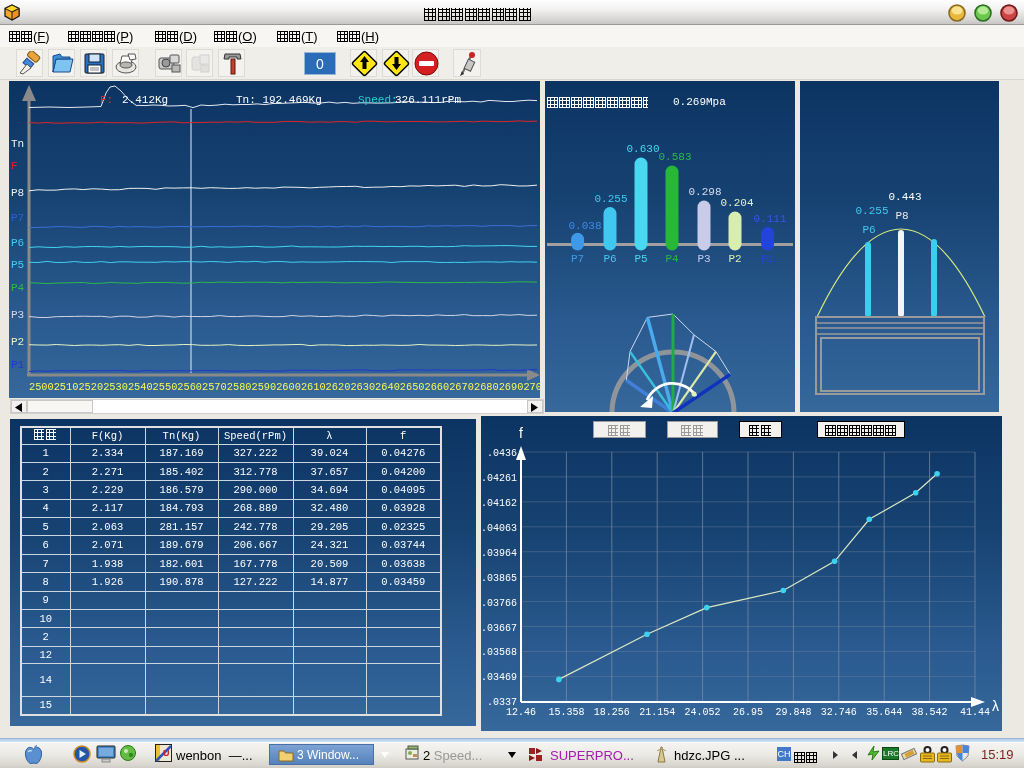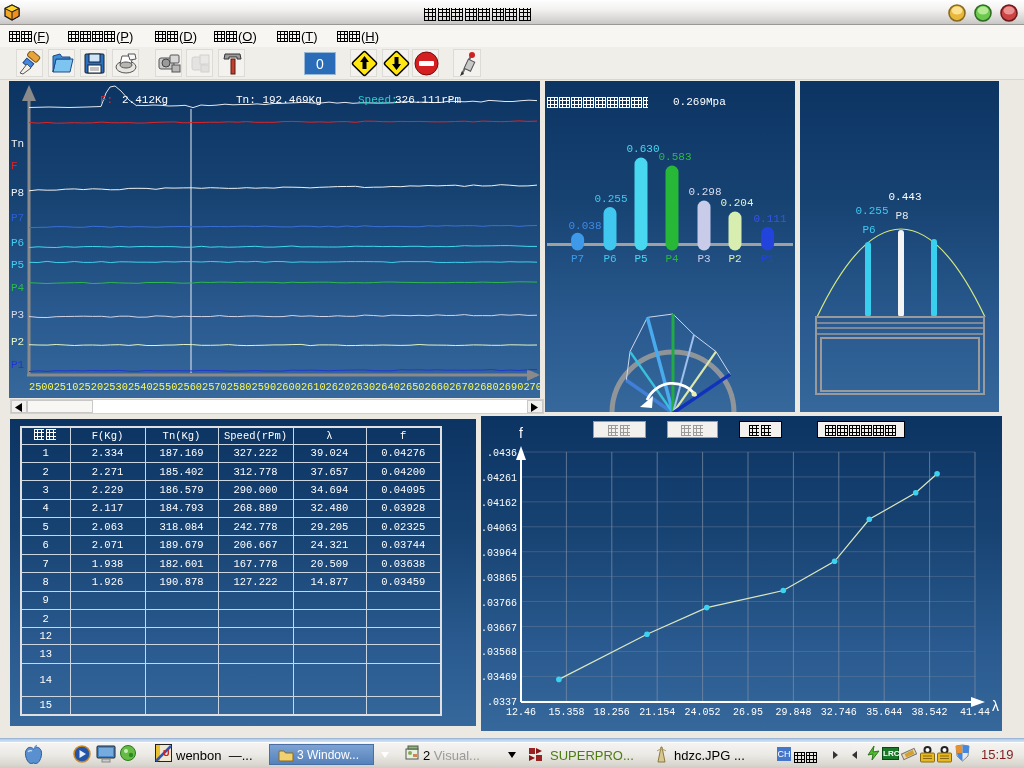--- a/index.html
+++ b/index.html
@@ -284,21 +284,21 @@
           <td>4</td>
           <td>2.117</td>
           <td>184.793</td>
           <td>268.889</td>
           <td>32.480</td>
           <td>0.03928</td>
         </tr>
         <tr style="height:18.4px">
           <td>5</td>
           <td>2.063</td>
-          <td>318.084</td>
+          <td>281.157</td>
           <td>242.778</td>
           <td>29.205</td>
           <td>0.02325</td>
         </tr>
         <tr style="height:18.4px">
           <td>6</td>
           <td>2.071</td>
           <td>189.679</td>
           <td>206.667</td>
           <td>24.321</td>
@@ -322,37 +322,37 @@
         </tr>
         <tr style="height:18.4px">
           <td>9</td>
           <td></td>
           <td></td>
           <td></td>
           <td></td>
           <td></td>
         </tr>
         <tr style="height:18.4px">
+          <td>10</td>
+          <td></td>
+          <td></td>
+          <td></td>
+          <td></td>
+          <td></td>
+        </tr>
+        <tr style="height:18.4px">
           <td>2</td>
           <td></td>
           <td></td>
           <td></td>
           <td></td>
           <td></td>
         </tr>
         <tr style="height:17px">
           <td>12</td>
-          <td></td>
-          <td></td>
-          <td></td>
-          <td></td>
-          <td></td>
-        </tr>
-        <tr style="height:18.4px">
-          <td>13</td>
           <td></td>
           <td></td>
           <td></td>
           <td></td>
           <td></td>
         </tr>
         <tr style="height:33px">
           <td>14</td>
           <td></td>
           <td></td>
@@ -475,48 +475,48 @@
 <svg class="abs" style="left:111px;top:7px" width="9" height="7">
       <polygon points="0,0 8,0 4,6" fill="#fff"></polygon>
     </svg>
   </div>
 <svg class="abs" style="left:405px;top:745px" width="15" height="16" viewBox="0 0 15 16">
 <rect x="1" y="4" width="12" height="10" fill="#e8f0e0" stroke="#555"></rect>
 <rect x="3" y="1" width="10" height="3" fill="#88bb66" stroke="#555"></rect>
 <circle cx="5" cy="8" r="2" fill="#88aa55"></circle>
     <rect x="8" y="9" width="4" height="3" fill="#cc8855"></rect>
   </svg>
-<div class="abs" style="left:423px;top:748px;font-size:13px;color:#000">2 <span style="color:#999">Visual...</span></div>
+<div class="abs" style="left:423px;top:748px;font-size:13px;color:#000">2 <span style="color:#999">Speed...</span></div>
 <svg class="abs" style="left:508px;top:752px" width="9" height="7">
     <polygon points="0,0 8,0 4,6" fill="#000"></polygon>
   </svg>
 <svg class="abs" style="left:527px;top:746px" width="17" height="17" viewBox="0 0 17 17">
 <polygon points="2,2 8,2 8,8 2,8" fill="#992222"></polygon>
     <polygon points="9,2 15,5 9,8" fill="#881818"></polygon>
 <polygon points="2,9 8,12 2,15" fill="#881818"></polygon>
     <polygon points="9,9 15,9 15,15 9,15" fill="#992222"></polygon>
   </svg>
-<div class="abs" style="left:550px;top:748px;font-size:13px;color:#4d7c0f">SUPERPRO...</div>
+<div class="abs" style="left:550px;top:748px;font-size:13px;color:#a21caf">SUPERPRO...</div>
 <svg class="abs" style="left:654px;top:745px" width="15" height="18" viewBox="0 0 15 18">
 <path d="M4 17 L7 2 L8 2 L11 17 Z" fill="#d8c890" stroke="#8a7a40"></path>
 <path d="M3 6 C5 4 10 4 12 6" stroke="#a89860" fill="none"></path>
   </svg>
 <div class="abs" style="left:674px;top:748px;font-size:13px;color:#000">hdzc.JPG ...</div>
 <div class="abs" style="left:777px;top:747px;width:14px;height:14px;background:#4477cc;color:#fff;font-size:9px;text-align:center;line-height:14px">CH</div>
 <div class="abs" style="left:794px;top:748px;color:#000"><i class="z"></i><i class="z"></i></div>
 <svg class="abs" style="left:833px;top:751px" width="6" height="8">
     <polygon points="0,0 5,4 0,8" fill="#333"></polygon>
   </svg>
 <svg class="abs" style="left:852px;top:751px" width="6" height="8">
     <polygon points="5,0 0,4 5,8" fill="#333"></polygon>
   </svg>
 <svg class="abs" style="left:866px;top:745px" width="15" height="16" viewBox="0 0 15 16">
 <path d="M2 10 L8 1 L7 7 L13 6 L6 15 L7 9 Z" fill="#55bb33" stroke="#2a7a1a"></path>
   </svg>
-<div class="abs" style="left:882px;top:747px;width:17px;height:13px;background:#1a7a2a;border:1px solid #0a4a12;color:#fff;font-size:8px;font-weight:bold;text-align:left;line-height:11px">LRC</div>
+<div class="abs" style="left:882px;top:747px;width:17px;height:13px;background:#1a7a2a;border:1px solid #0a4a12;color:#fff;font-size:8px;font-weight:normal;text-align:left;line-height:11px">LRC</div>
 <svg class="abs" style="left:901px;top:745px" width="16" height="17" viewBox="0 0 16 17">
 <rect x="1" y="6" width="14" height="6" transform="rotate(-25 8 9)" fill="#e8d8b0" stroke="#777"></rect>
 <rect x="4" y="7" width="9" height="4" transform="rotate(-25 8 9)" fill="#d4a030"></rect>
   </svg>
 <svg class="abs" style="left:919px;top:745px" width="17" height="18" viewBox="0 0 17 18">
 <circle cx="8.5" cy="5" r="4" fill="#222"></circle>
     <circle cx="8.5" cy="5" r="2" fill="#fff"></circle>
 <rect x="1.5" y="8" width="14" height="9" rx="1" fill="#e8b820" stroke="#8a6a10"></rect>
 <line x1="4" y1="11" x2="13" y2="11" stroke="#8a6a10"></line>
     <line x1="4" y1="13.5" x2="13" y2="13.5" stroke="#8a6a10"></line>

